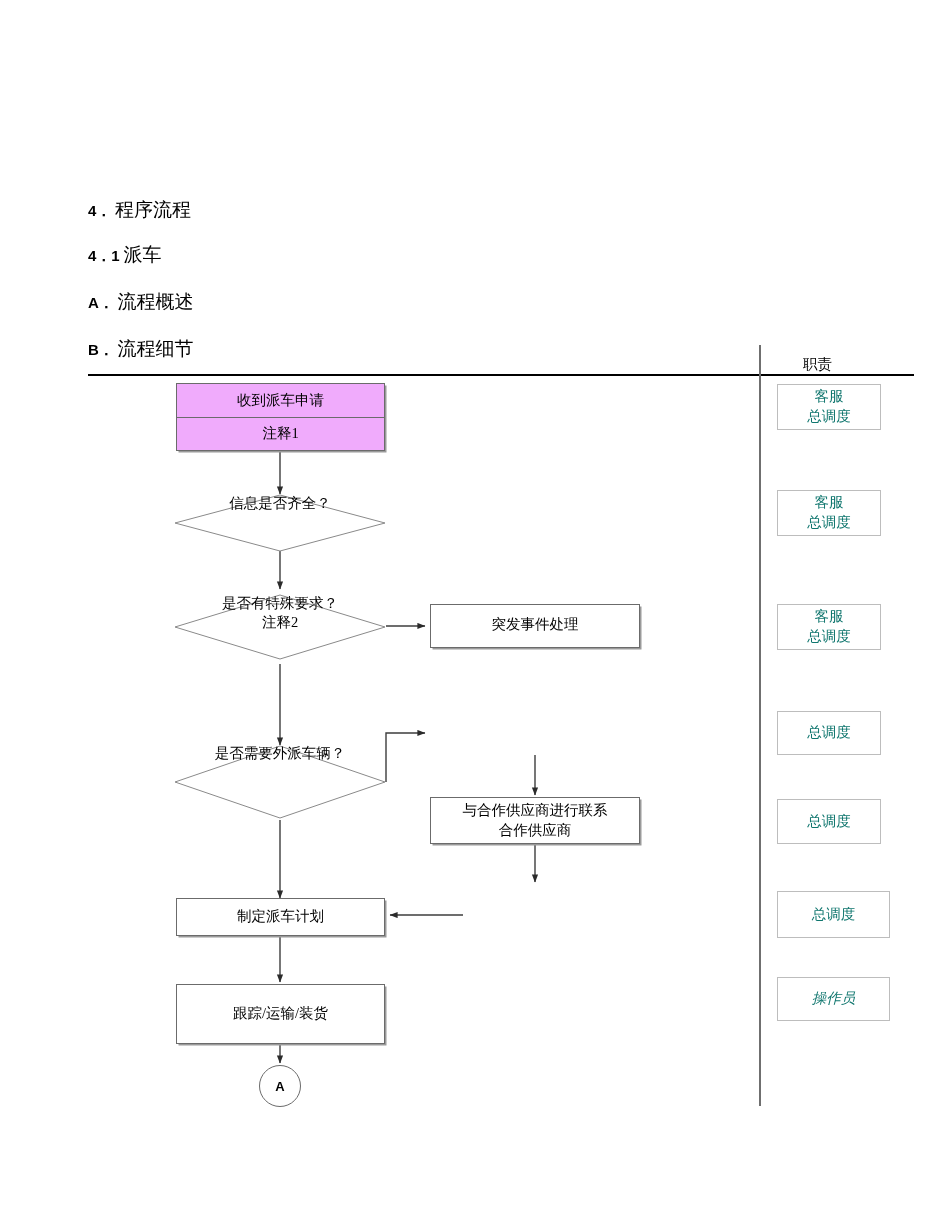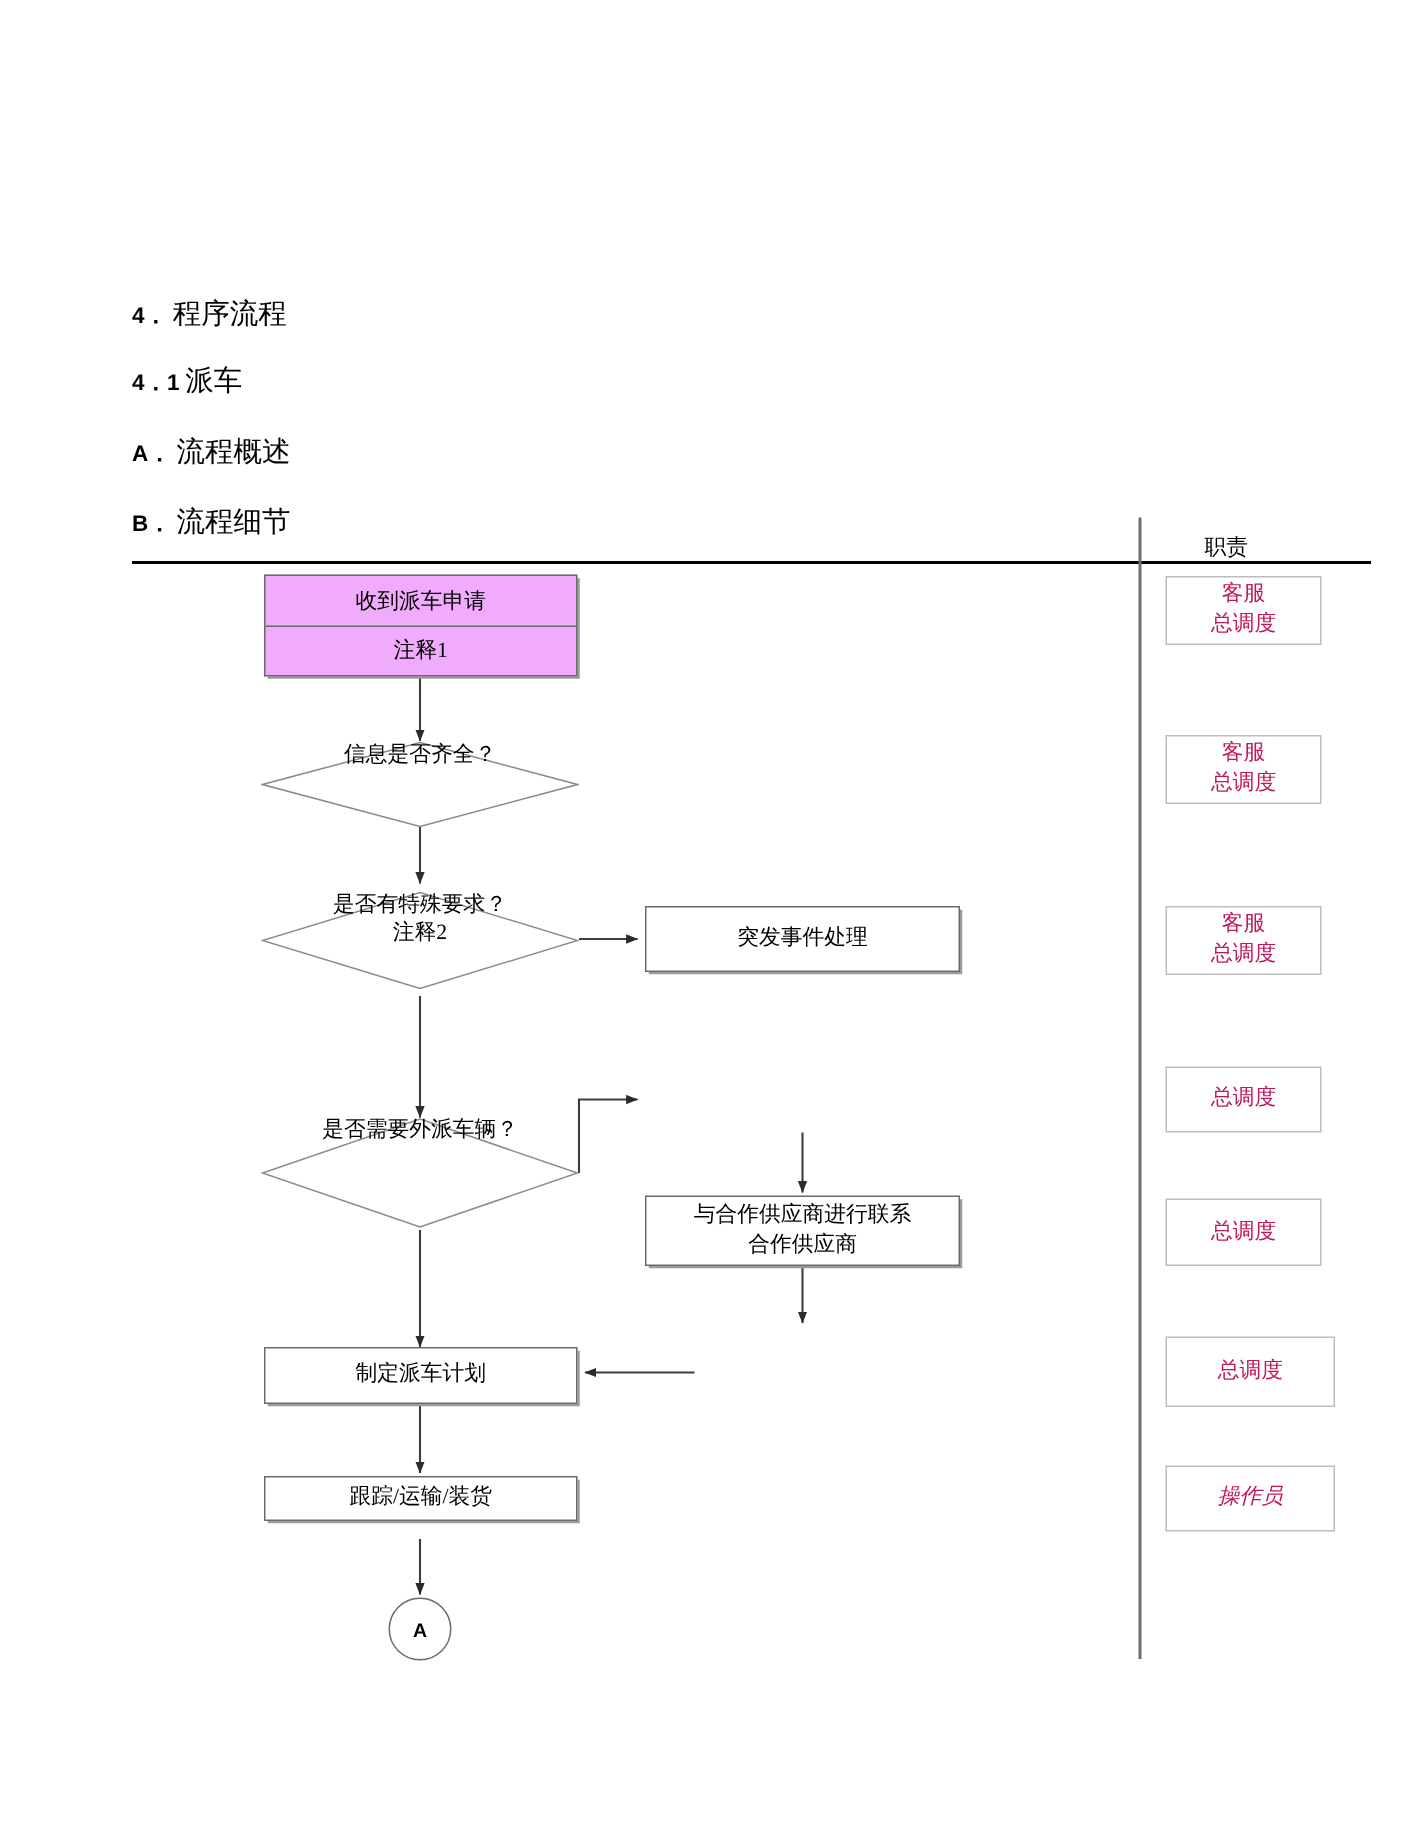--- a/index.html
+++ b/index.html
@@ -145,21 +145,21 @@
     box-sizing: border-box;
     border: 1px solid #bdbdbd;
     background: #ffffff;
     display: flex;
     flex-direction: column;
     align-items: center;
     justify-content: center;
     text-align: center;
     font-size: 14.5px;
     line-height: 1.35;
-    color: #be185d;
+    color: #0f766e;
   }
 
   
   #wires {
     position: absolute;
     left: 0;
     top: 0;
     width: 950px;
     height: 1230px;
     pointer-events: none;
@@ -242,21 +242,21 @@
   <div class="diamond" style="left:174px; top:594px; width:212px; height:66px;">
     <svg width="212" height="66" viewBox="0 0 212 66">
       <polygon points="106,1 211,33 106,65 1,33" fill="#ffffff" stroke="#8a8a8a" stroke-width="1"></polygon>
     </svg>
     <div class="dlabel">
       <span>是否有特殊要求？</span>
       <span>注释2</span>
     </div>
   </div>
 
-  <div class="node shadow" style="left:430px; top:604px; width:210px; height:44px;">
+  <div class="node shadow" style="left:430px; top:604px; width:210px; height:44px;font-family:Liberation Mono, monospace;">
     <div class="cell">突发事件处理</div>
   </div>
 
 
   <div class="diamond" style="left:174px; top:745px; width:212px; height:74px;font-family:Liberation Mono, monospace;">
     <svg width="212" height="74" viewBox="0 0 212 74">
       <polygon points="106,1 211,37 106,73 1,37" fill="#ffffff" stroke="#8a8a8a" stroke-width="1"></polygon>
     </svg>
     <div class="dlabel">
       <span>是否需要外派车辆？</span>
@@ -268,21 +268,21 @@
       <div>与合作供应商进行联系</div>
       <div>合作供应商</div>
     </div>
   </div>
 
   <div class="node shadow" style="left:176px; top:898px; width:209px; height:38px;">
     <div class="cell">制定派车计划</div>
   </div>
 
 
-  <div class="node shadow" style="left:176px; top:984px; width:209px; height:30px;">
+  <div class="node shadow" style="left:176px; top:984px; width:209px; height:60px;">
     <div class="cell">跟踪/运输/装货</div>
   </div>
 
   <div class="terminal" style="left:259px; top:1065px; width:42px; height:42px;">
     <span>A</span>
   </div>
 
   <div class="resp-title" style="left:803px; top:355px;">职责</div>
 
   <div class="resp-box" style="left:777px; top:384px; width:104px; height:46px;">

